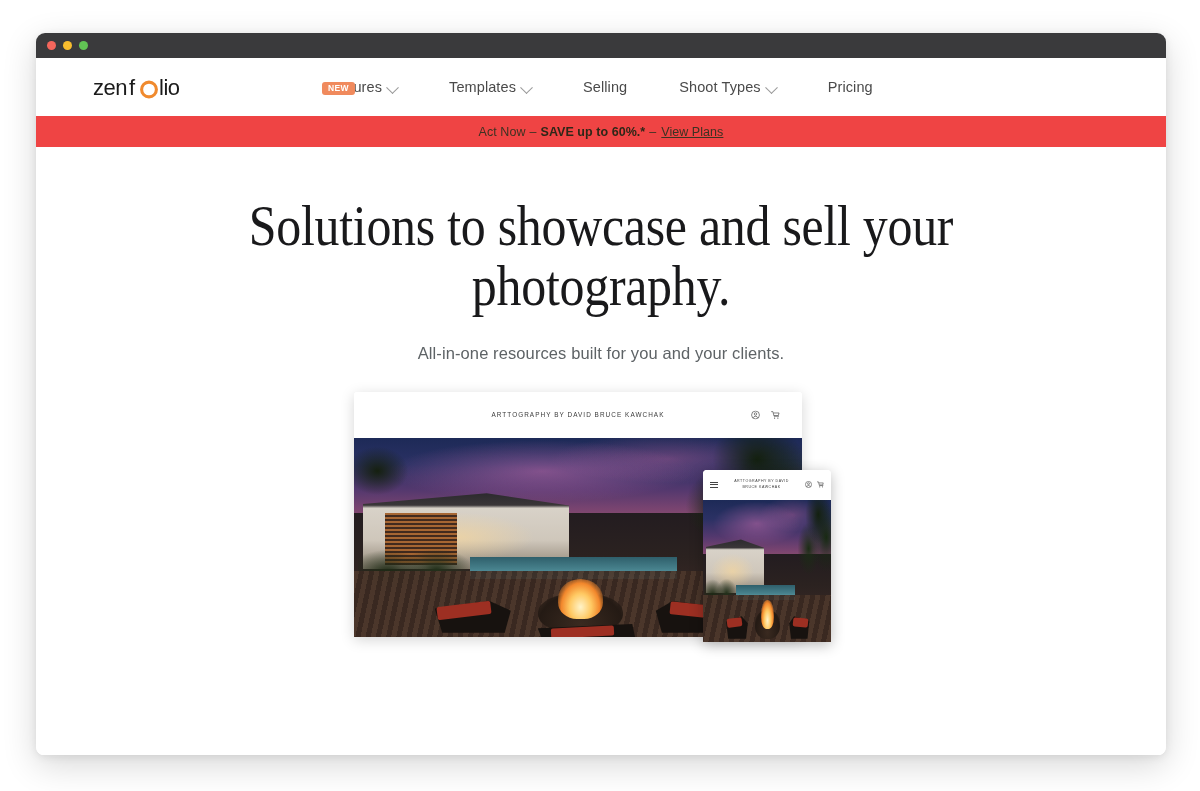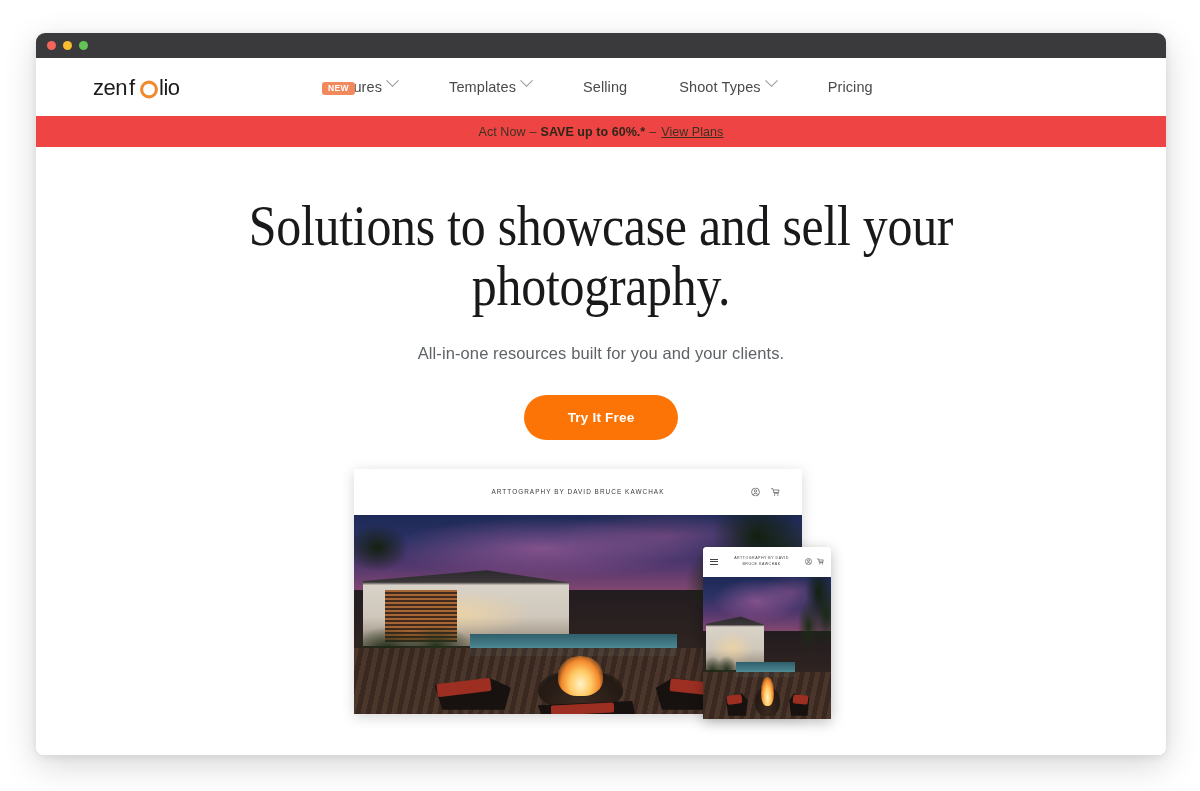--- a/index.html
+++ b/index.html
@@ -85,21 +85,21 @@
     gap: 0px;
   }
   .nav-item {
     position: relative;
     padding: 0 26px;
     font-size: 14.5px;
     color: #4a4a4a;
     letter-spacing: 0.1px;
     white-space: nowrap;
     display: flex;
-    align-items: flex-start;
+    align-items: flex-end;
     gap: 6px;
     cursor: pointer;
   }
   .caret {
     display: inline-block;
     width: 9px; height: 9px;
     border-right: 1.3px solid #9a9a9a;
     border-bottom: 1.3px solid #9a9a9a;
     transform: rotate(45deg) translate(-2px,-2px);
   }
@@ -465,21 +465,20 @@
 
       <div class="hero">
         <h1 class="headline">
           <span>Solutions to showcase and sell your</span>
           <br>
           <span>photography.</span>
         </h1>
 
         <p class="subhead">All-in-one resources built for you and your clients.</p>
 
-        <button class="cta-hero">Try It Free</button>
 
 
         
         <div class="mockup-zone">
 
           <div class="desktop-mock">
             <div class="dm-header">
               <div class="dm-title">ARTTOGRAPHY BY DAVID BRUCE KAWCHAK</div>
               <div class="dm-icons">
                 <svg class="mini-icon" viewBox="0 0 16 16">

